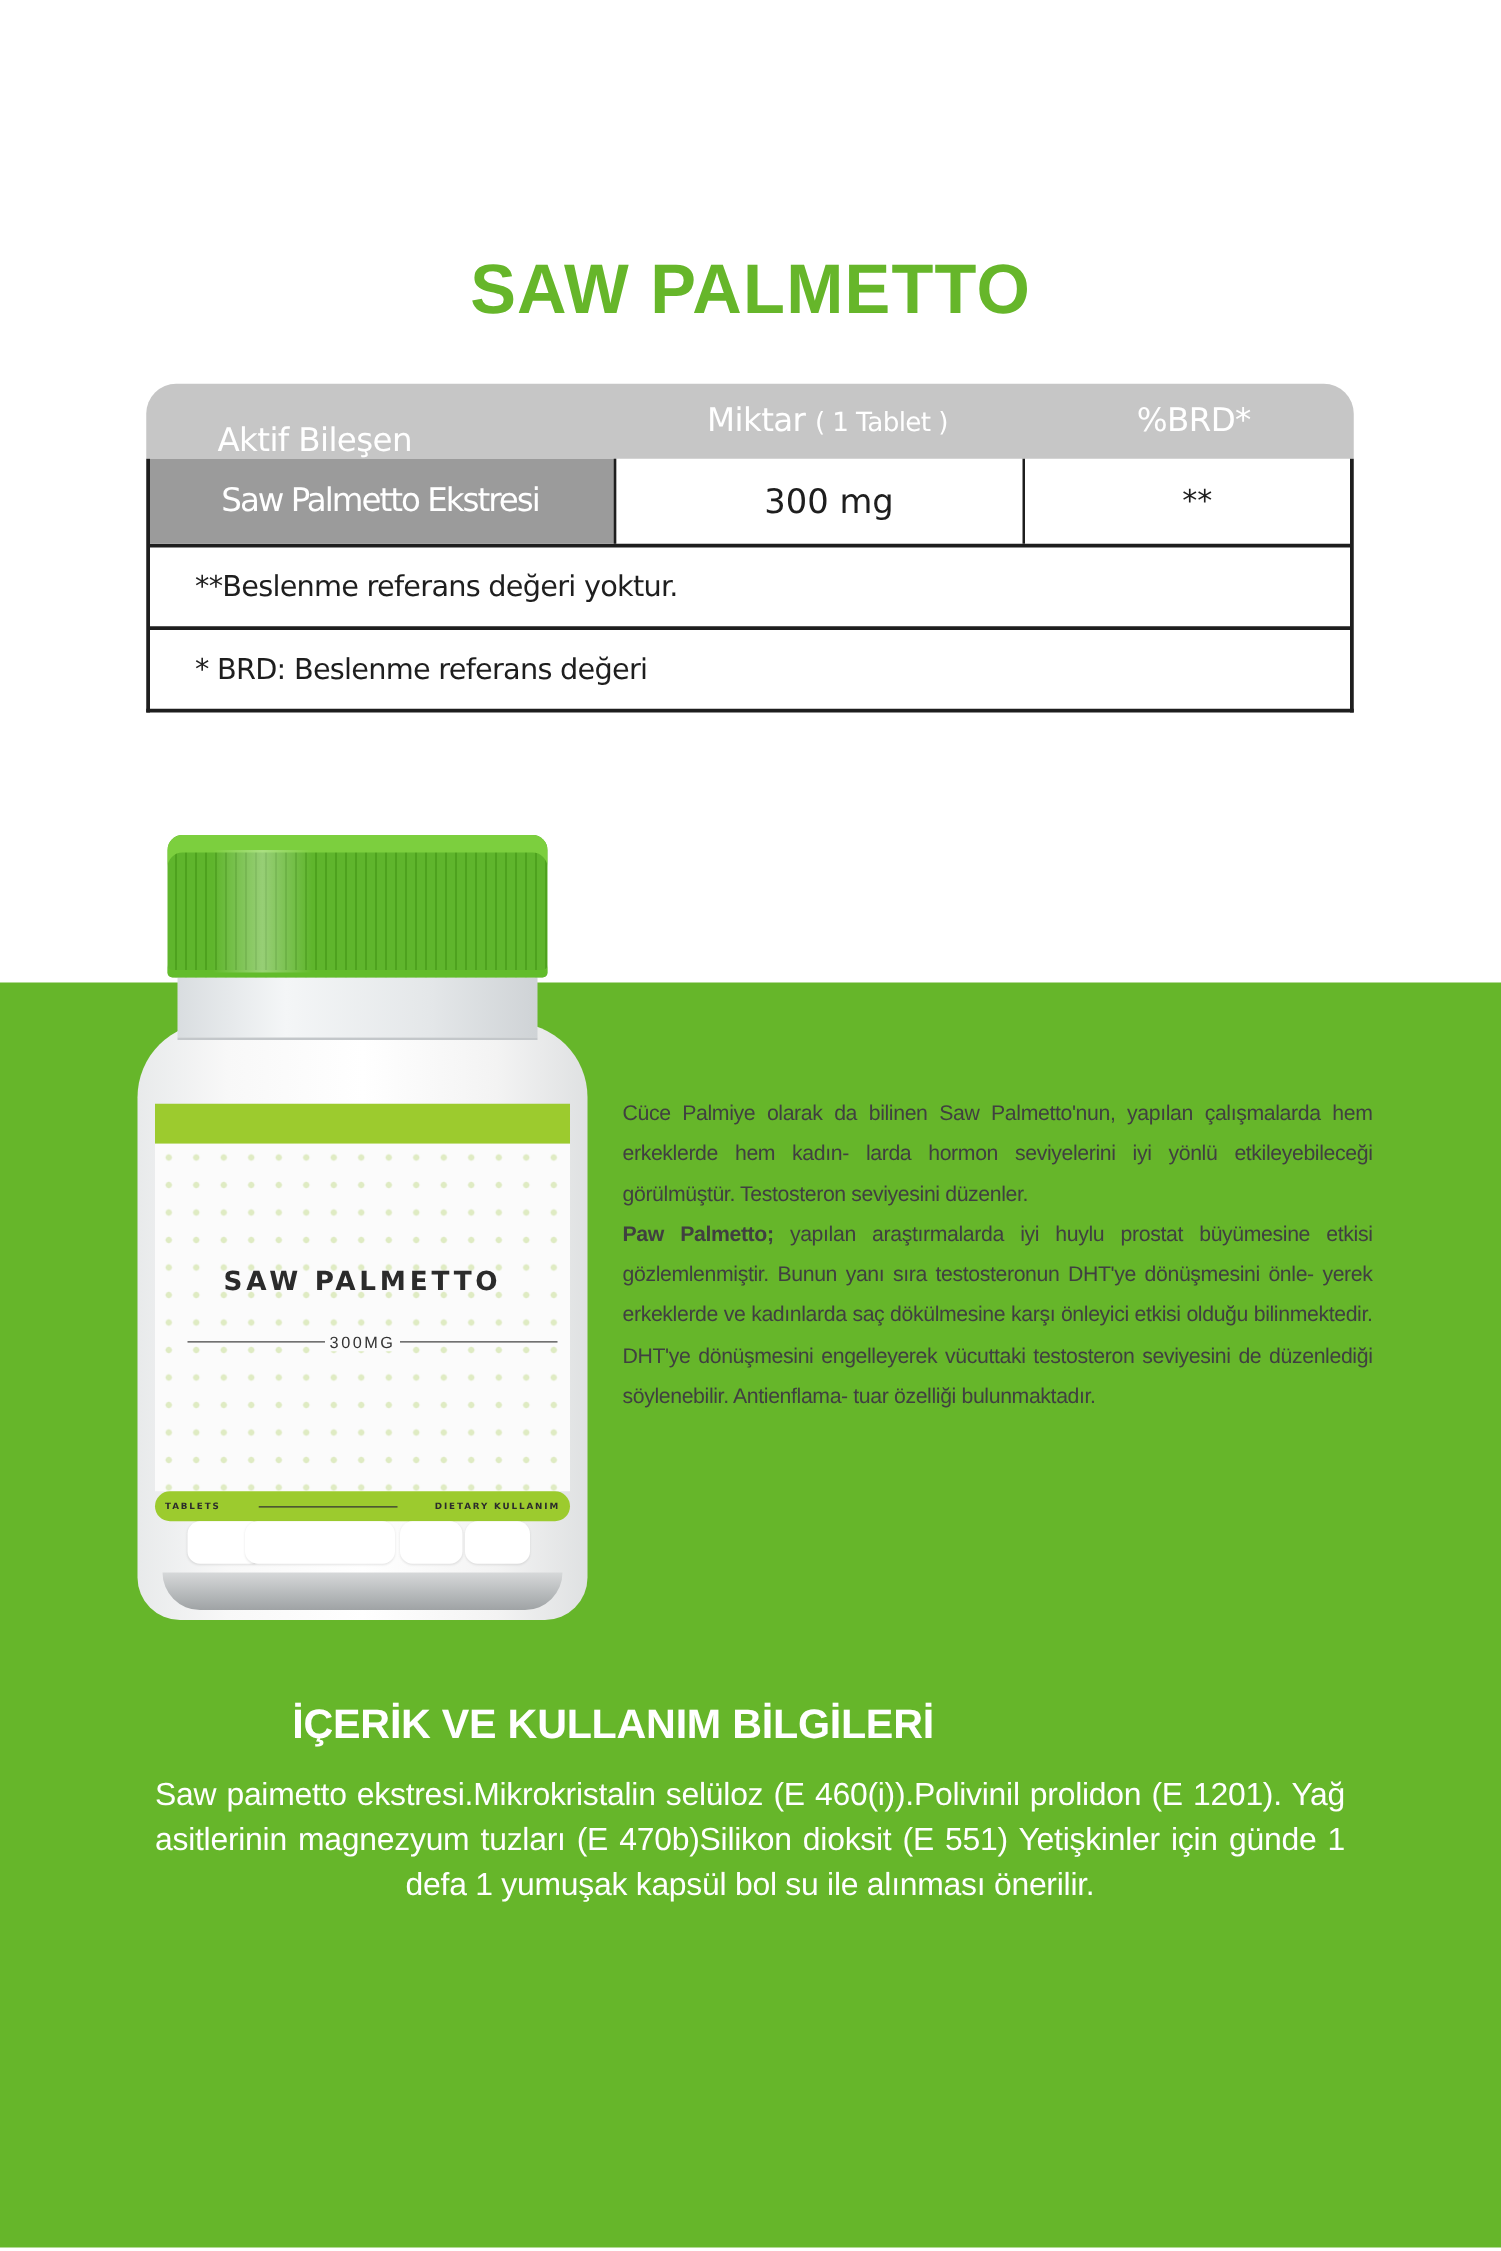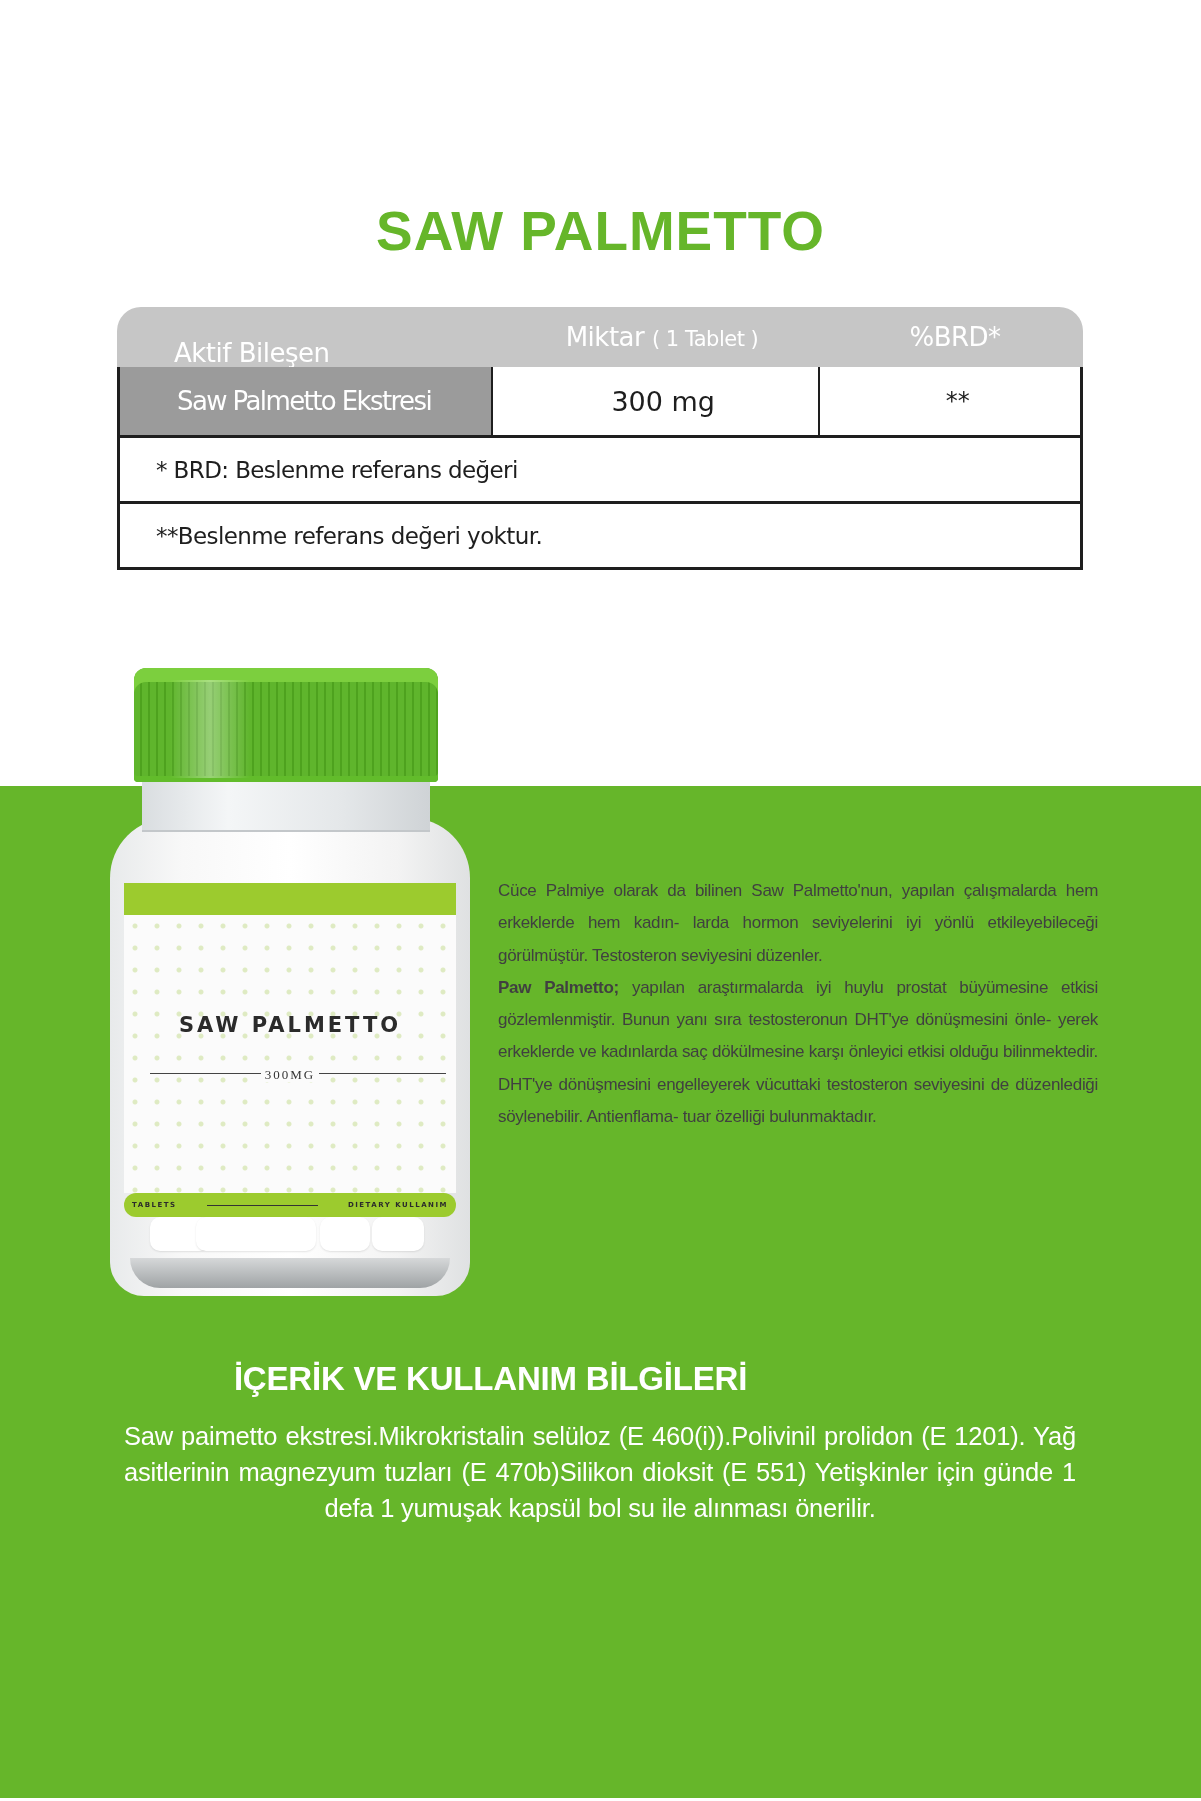--- a/index.html
+++ b/index.html
@@ -72,21 +72,21 @@
       radial-gradient(circle, rgba(170,205,90,0.35) 2px, transparent 3px) 0 0 / 22px 22px,
       #fbfbfb;
   }
   .label-title {
     position: absolute; left: 0; top: 98px; width: 100%; text-align: center;
     font-family: "DejaVu Sans", sans-serif; font-weight: 700; font-size: 21px;
     letter-spacing: 3px; color: #2b2b2b;
   }
   .label-dose { position: absolute; left: 0; top: 150px; width: 100%; text-align: center; }
   .label-dose span {
-    font-family: Liberation Serif, serif; font-size: 13px; letter-spacing: 2px; color: #333;
+    font-family: Liberation Sans, sans-serif; font-size: 13px; letter-spacing: 2px; color: #333;
     background: #fbfbfb; padding: 0 4px; position: relative; z-index: 1;
   }
   .label-dose::before { content: ""; position: absolute; left: 26px; right: 10px; top: 8px; height: 1px; background: #444; }
   .lime-band-bottom {
     position: absolute; left: 14px; top: 525px; width: 332px; height: 24px; background: #9ccb2e;
     display: flex; align-items: center; justify-content: space-between; padding: 0 8px;
     font-family: "DejaVu Sans", sans-serif; font-size: 7px; font-weight: 700; letter-spacing: 1.5px; color: #2b2b2b; border-radius: 12px;
   }
   .lime-band-bottom .rule { flex: 1; height: 1px; background: #333; margin: 0 30px; }
   .pills { position: absolute; left: 40px; top: 549px; width: 280px; height: 40px; }
@@ -126,22 +126,22 @@
       <small>( 1 Tablet )</small>
     </div>
     <div class="c3">%BRD*</div>
   </div>
   <div class="t-body">
     <div class="t-row">
       <div class="cell name">Saw Palmetto Ekstresi</div>
       <div class="cell amt">300 mg</div>
       <div class="cell brd">**</div>
     </div>
+    <div class="t-note">**Beslenme referans değeri yoktur.</div>
     <div class="t-note">* BRD: Beslenme referans değeri</div>
-    <div class="t-note">**Beslenme referans değeri yoktur.</div>
   </div>
 </div>
 
 <div class="green-band"></div>
 
 <div class="bottle">
   <div class="body"></div>
   <div class="neck"></div>
   <div class="cap">
       <div class="cap-shine"></div>

